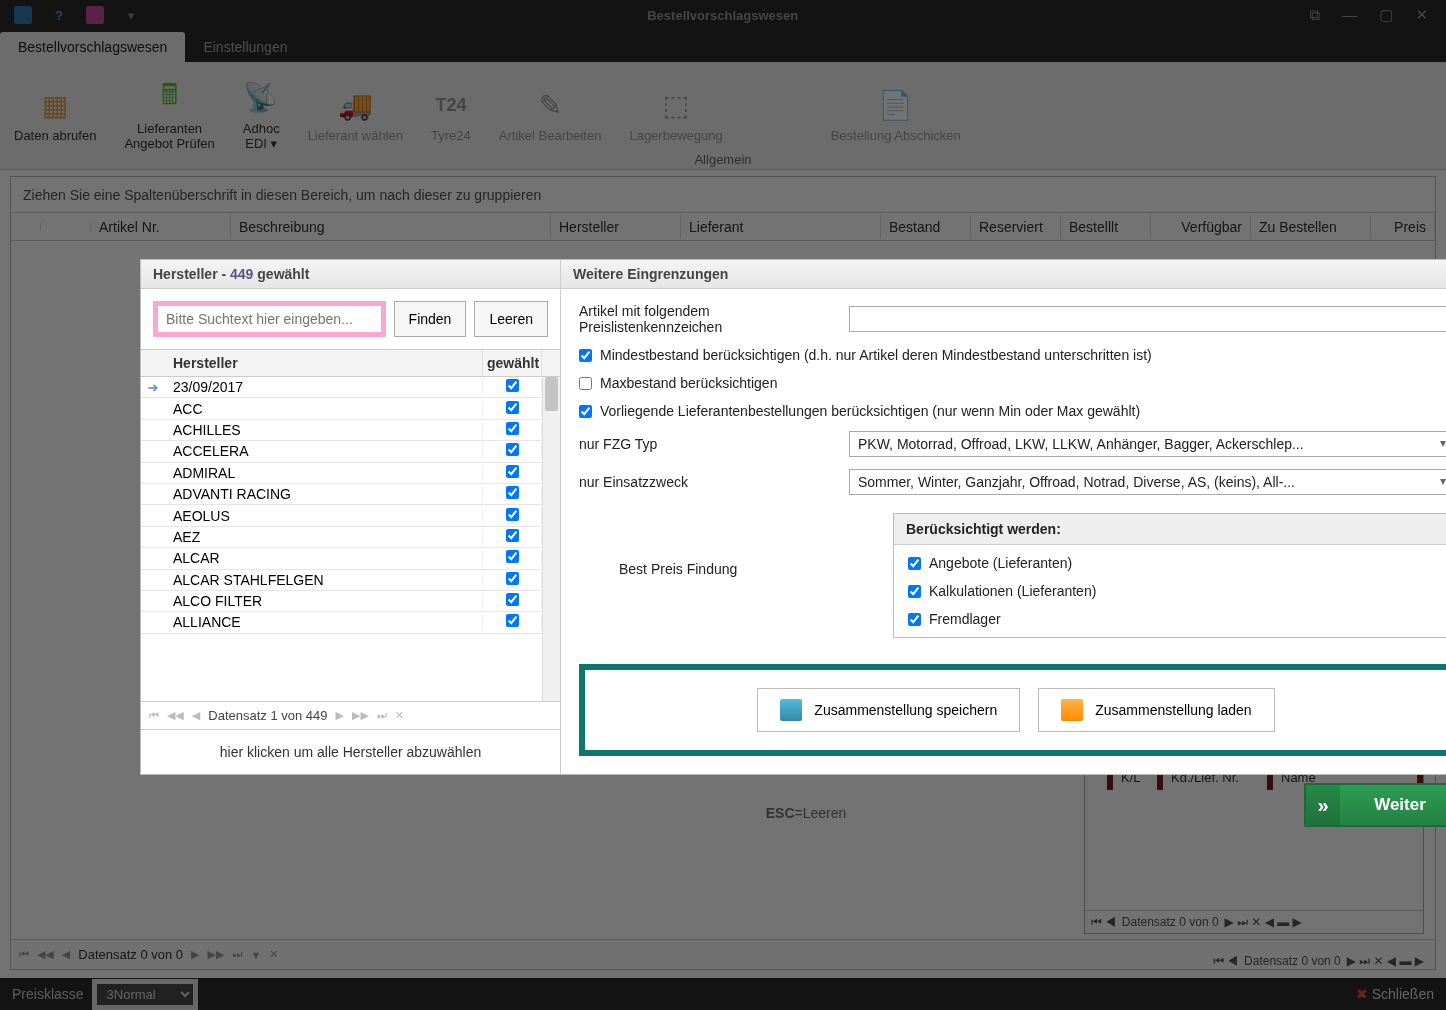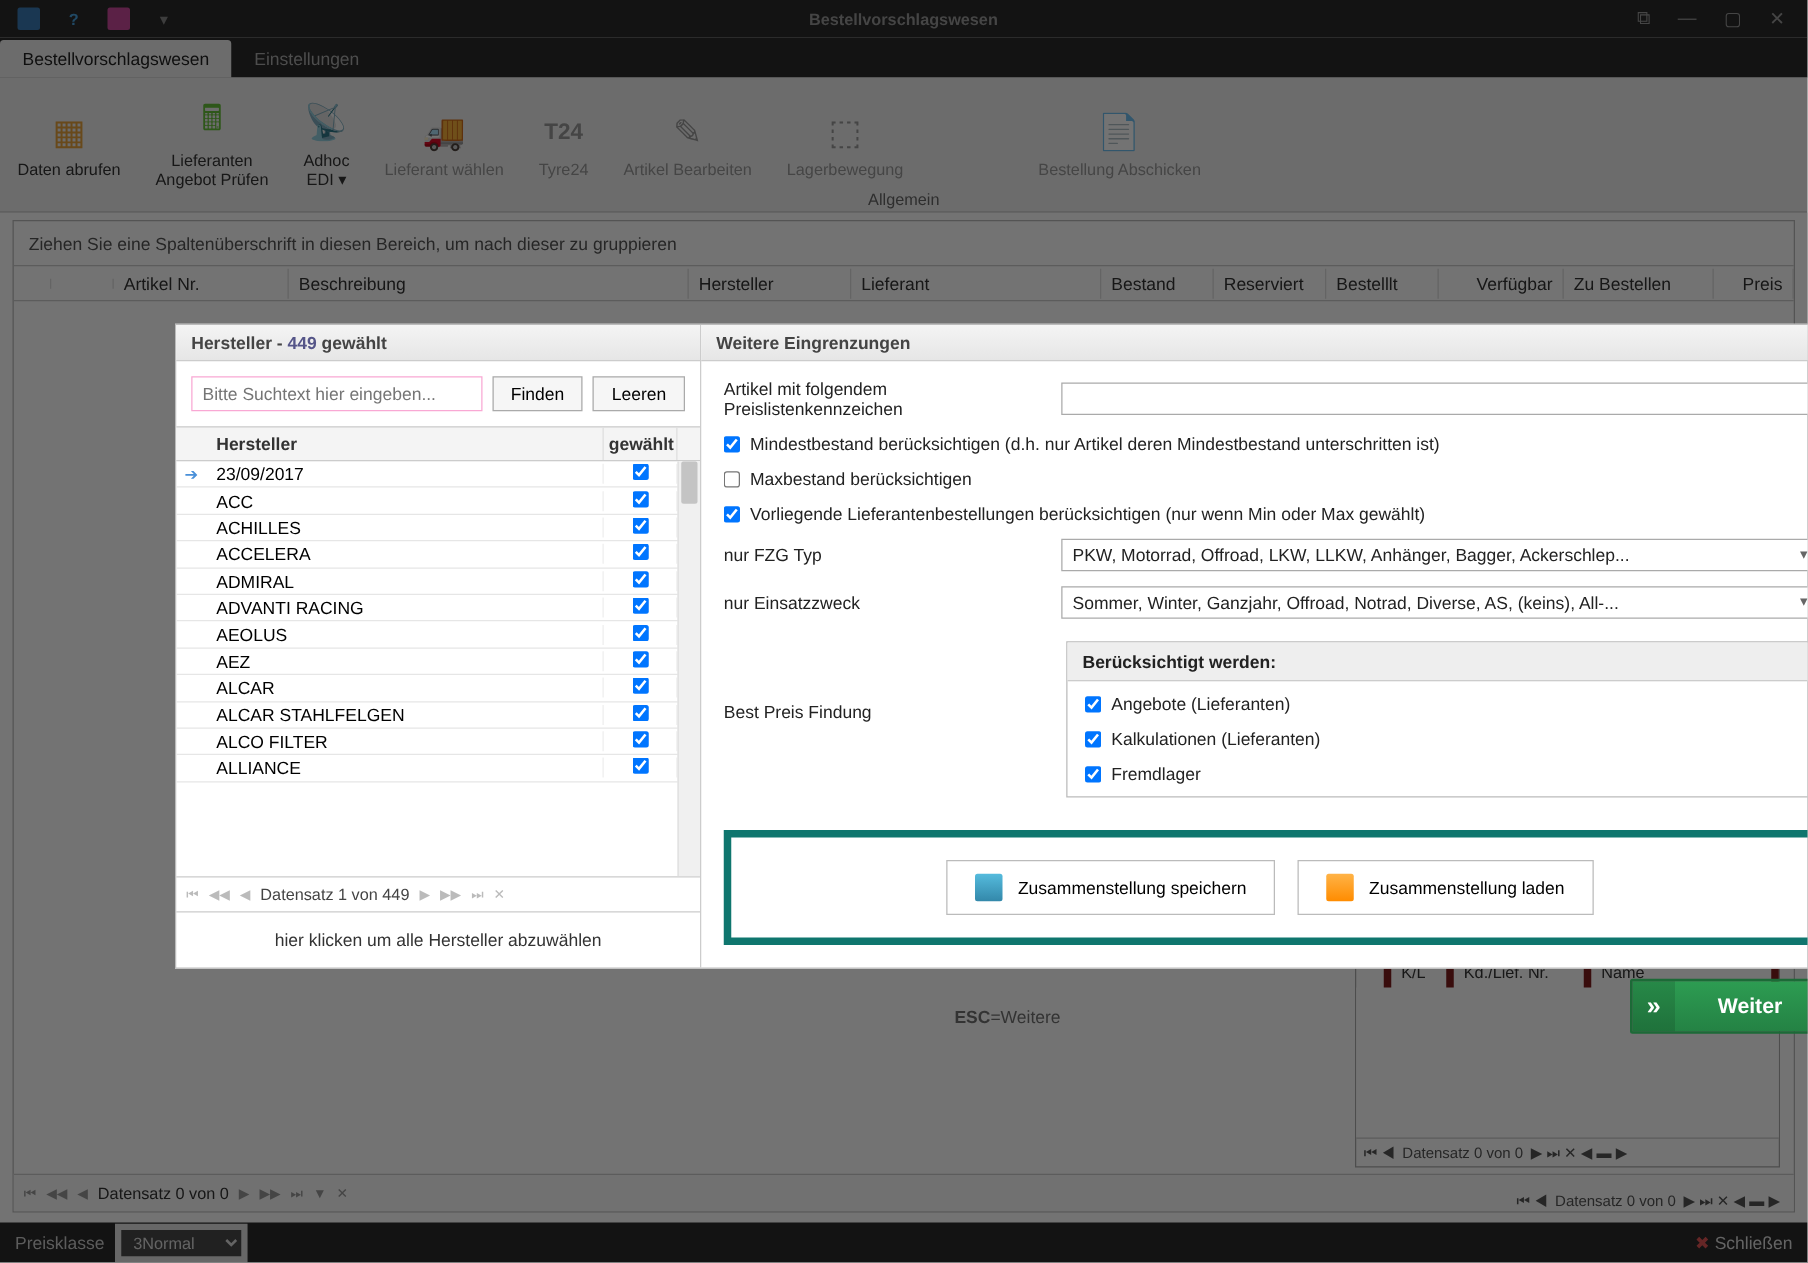--- a/index.html
+++ b/index.html
@@ -46,21 +46,21 @@
 
 
 .dialog-wrap { position:absolute; top:259px; left:140px; width:1332px; background:#f8f8f8; }
 .dialog-body { display:flex; border:1px solid #bbb; background:#fff; }
 .panel-left { width:420px; border-right:1px solid #ccc; display:flex; flex-direction:column; }
 .panel-right { flex:1; display:flex; flex-direction:column; }
 .panel-title { background:linear-gradient(#f4f4f4,#e6e6e6); border-bottom:1px solid #ccc; padding:6px 12px; font-size:14px; font-weight:600; color:#444; }
 .panel-title .count { color:#558; }
 
 .searchrow { display:flex; gap:8px; padding:12px; }
-.searchrow input { flex:1; border:1px solid #f9a8d4; padding:5px 8px; font-size:14px; }
+.searchrow input { flex:1; border:5px solid #f9a8d4; padding:5px 8px; font-size:14px; }
 .searchrow button { border:1px solid #aaa; background:#f6f6f6; padding:5px 14px; font-size:14px; cursor:pointer; }
 
 .mfr-head { display:flex; background:#f4f4f4; border-top:1px solid #ccc; border-bottom:1px solid #ccc; font-size:14px; font-weight:600; color:#333; }
 .mfr-head .c1 { width:24px; }
 .mfr-head .c2 { flex:1; padding:5px 8px; }
 .mfr-head .c3 { width:60px; padding:5px 4px; text-align:center; border-left:1px solid #ddd; border-right:1px solid #ddd; }
 .mfr-head .c4 { width:18px; }
 
 .mfr-list { flex:1; overflow:hidden; position:relative; }
 .mfr-row { display:flex; border-bottom:1px solid #e6e6e6; font-size:14px; align-items:center; height:21.4px; }
@@ -79,21 +79,21 @@
 .rcontent { padding:14px 18px; font-size:14px; color:#222; display:flex; flex-direction:column; gap:12px; }
 .frow { display:flex; align-items:center; gap:10px; }
 .frow label.lbl { width:260px; }
 .frow input[type=text] { flex:1; border:1px solid #aaa; padding:4px 6px; font-size:14px; }
 .chkrow { display:flex; align-items:center; gap:8px; }
 .chkrow input { cursor:pointer; }
 .seltxt { flex:1; border:1px solid #aaa; padding:4px 8px; background:#fff; position:relative; font-size:14px; white-space:nowrap; overflow:hidden; text-overflow:ellipsis; padding-right:22px; }
 .seltxt::after { content:"▾"; position:absolute; right:6px; top:4px; color:#666; font-size:12px; }
 
 .best-block { display:flex; gap:14px; align-items:flex-start; margin-top:6px; }
-.best-block .bl { width:260px; padding-top:48px; }
+.best-block .bl { width:260px; padding-top:48px;margin-left:40px; }
 .best-box { flex:1; border:1px solid #bbb; }
 .best-box .bb-head { background:#eee; padding:7px 12px; font-weight:600; font-size:14px; color:#222; border-bottom:1px solid #ccc; }
 .best-box .bb-body { padding:10px 14px; display:flex; flex-direction:column; gap:12px; }
 
 .actionbox { margin:12px 18px 18px; border:6px solid #0f766e; padding:18px; display:flex; justify-content:center; gap:18px; }
 .actionbox button { border:1px solid #bbb; background:#fff; padding:10px 22px; font-size:14px; display:flex; align-items:center; gap:12px; cursor:pointer; }
 .ico-save { width:22px; height:22px; background:linear-gradient(#5bd,#38a); border-radius:2px; position:relative; }
 .ico-load { width:22px; height:22px; background:linear-gradient(#ffb347,#ff8c00); border-radius:2px; position:relative; }
 
 .weiter-btn { position:absolute; bottom:-52px; right:10px; width:158px; height:44px; background:linear-gradient(#2d9c52,#248244); border:2px solid #1c6a37; color:#fff; font-weight:600; font-size:17px; display:flex; align-items:center; cursor:pointer; border-radius:2px; }
@@ -402,14 +402,14 @@
             <span>Zusammenstellung laden</span>
           </button>
       </div>
     </div>
   </div>
 
   <div class="weiter-btn">
     <div class="chev">»</div>
     <div class="txt">Weiter</div>
   </div>
-  <div class="esc-hint"><b>ESC</b><span>=Weitere</span></div>
+  <div class="esc-hint"><b>ESC</b><span>=Leeren</span></div>
 </div>
 
 </body></html>

